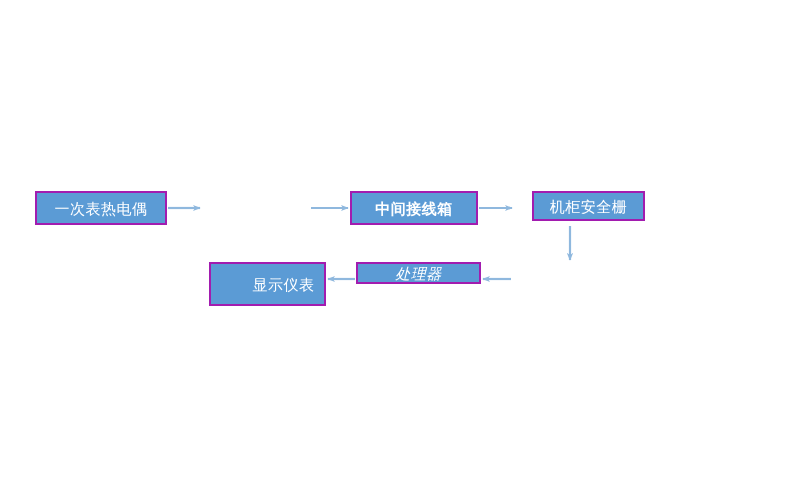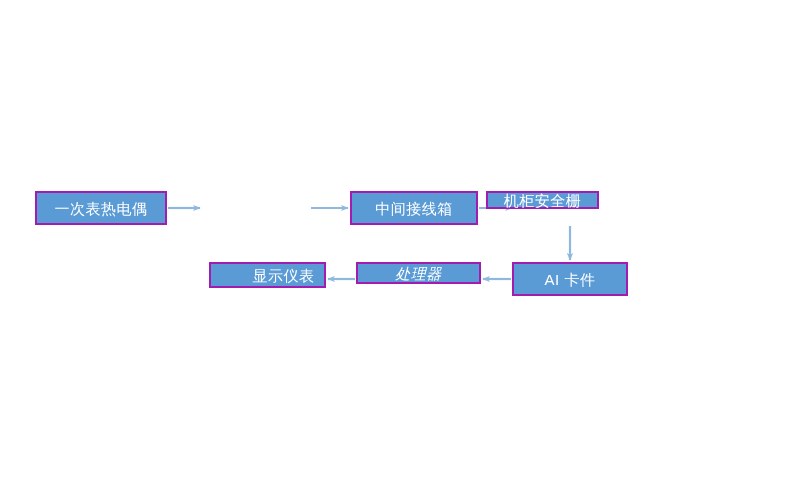--- a/index.html
+++ b/index.html
@@ -34,26 +34,26 @@
     white-space: nowrap;
     user-select: none;
   }
   .node-label {
     display: block;
     transform: translateY(-0.5px);
   }
   
   #node-thermocouple   { left: 35px;  top: 191px; width: 132px; height: 34px; }
   #node-transmitter    { left: 202px; top: 191px; width: 108px; height: 34px; }
-  #node-junction-box   { left: 350px; top: 191px; width: 128px; height: 34px; }
-  #node-safety-barrier { left: 486px; top: 191px; width: 113px; height: 18px; align-items: center; }
+  #node-junction-box   { left: 350px; top: 191px; width: 128px; height: 34px; font-weight: bold; }
+  #node-safety-barrier { left: 532px; top: 191px; width: 113px; height: 30px; align-items: center; }
   
   #node-ai-card        { left: 512px; top: 262px; width: 116px; height: 34px; }
   #node-processor      { left: 356px; top: 262px; width: 125px; height: 22px; font-style: italic; }
-  #node-display        { left: 209px; top: 262px; width: 117px; height: 26px; padding-left: 32px; }
+  #node-display        { left: 209px; top: 262px; width: 117px; height: 44px; padding-left: 32px; }
 
   #edges {
     position: absolute;
     left: 0;
     top: 0;
     width: 800px;
     height: 500px;
     pointer-events: none;
   }
 </style>
@@ -94,23 +94,20 @@
 
 
   <div class="node" id="node-junction-box">
     <span class="node-label">中间接线箱</span>
   </div>
 
   <div class="node" id="node-safety-barrier">
     <span class="node-label">机柜安全栅</span>
   </div>
 
-  <div class="node" id="node-ai-card">
-    <span class="node-label">AI 卡件</span>
-  </div>
 
   <div class="node" id="node-processor">
     <span class="node-label">处理器</span>
   </div>
 
   <div class="node" id="node-display">
     <span class="node-label">显示仪表</span>
   </div>
 
 </div>

